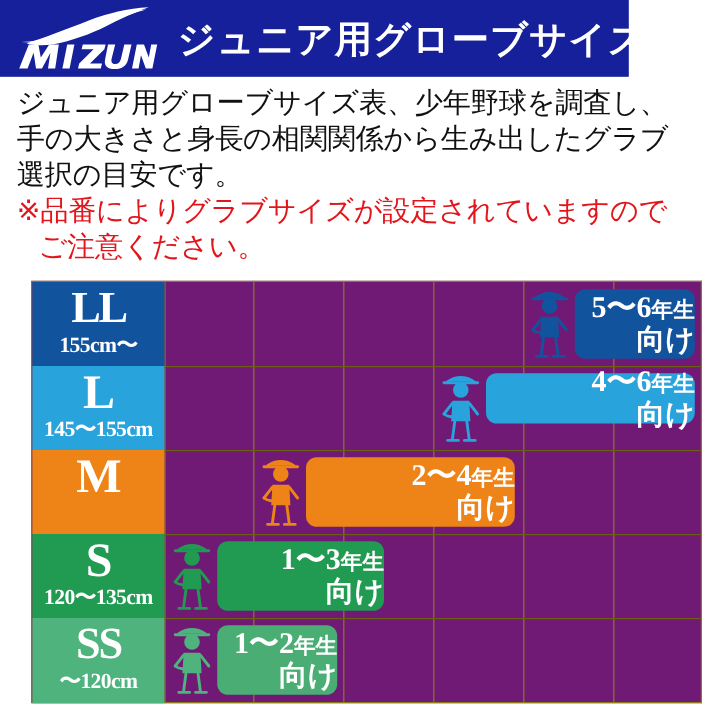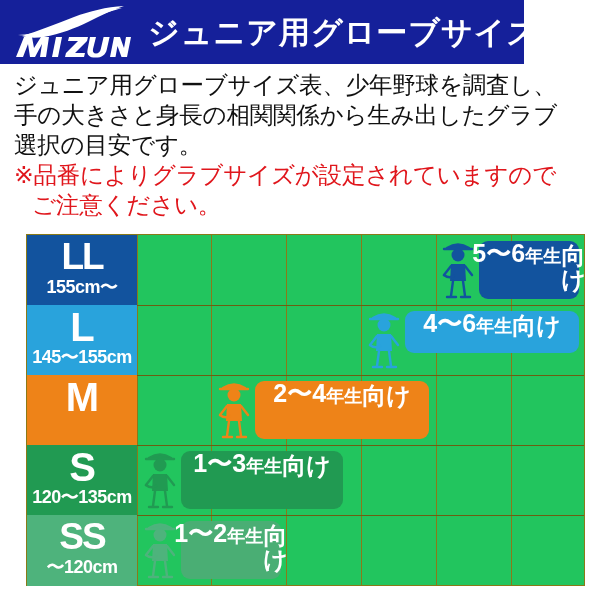--- a/index.html
+++ b/index.html
@@ -50,23 +50,24 @@
     font-weight:500;
     line-height:30px;
     letter-spacing:-0.2px;
   }
   .desc-red .indent{display:inline-block;width:18px;}
 
   
   .grid{
     position:absolute;left:26px;top:234px;
     width:559px;height:352px;
-    background:#22c55e;
+    background:#701a75;
     border:1px solid #8a7a18;
     box-sizing:border-box;
+    font-family:Liberation Serif, serif;
   }
   .vline{position:absolute;top:0;bottom:0;width:1px;background:#8a7a18;}
   .hline{position:absolute;left:0;right:0;height:1px;background:#6b5f12;}
 
   .rowlabel{
     position:absolute;left:0;width:110px;height:70px;
     box-sizing:border-box;
     display:flex;flex-direction:column;align-items:center;justify-content:flex-start;
     color:#ffffff;
     overflow:hidden;
@@ -78,21 +79,21 @@
   .rowlabel .sz.two{font-size:37px;letter-spacing:-2px;}
   .rowlabel .ht{
     font-size:18px;font-weight:700;line-height:20px;
     letter-spacing:-0.5px;margin-top:-1px;
   }
 
   .badge{
     position:absolute;
     border-radius:9px;
     color:#ffffff;
-    display:flex;flex-direction:row;align-items:flex-start;justify-content:center;
+    display:flex;flex-direction:column;align-items:flex-end;justify-content:center;
     line-height:1;
     text-align:center;
   }
   .badge .l1{
     font-size:25px;font-weight:900;letter-spacing:0px;white-space:nowrap;
   }
   .badge .l1 .small{font-size:18px;font-weight:700;}
   .badge .l2{
     font-size:24px;font-weight:700;margin-top:3px;
   }
@@ -217,21 +218,21 @@
         <path d="M8 9 Q19 2 30 9" fill="#219a52"></path>
           <path d="M5 10 H33"></path>
         <circle cx="19" cy="16" r="6.5" fill="#219a52" stroke="none"></circle>
         <path d="M12 25 H26 L27 42 H11 Z" fill="#219a52" stroke="none"></path>
         <path d="M12 27 L5 36 M26 27 L33 36"></path>
         <path d="M5 36 Q10 40 15 37"></path>
         <path d="M14 42 L12 57 M24 42 L26 57"></path>
         <path d="M8 58 H17 M22 58 H31"></path>
       </g>
     </svg>
-    <div class="badge" style="left:154px;top:216px;width:162px;height:58px;background:#219a52">
+    <div class="badge" style="left:154px;top:216px;width:139px;height:58px;background:#219a52">
       <span class="l1"><span>1〜3</span><span class="small">年生</span></span>
       <span class="l2">向け</span>
     </div>
 
     <div class="rowlabel" style="top:280px;height:71px;background:#4eb37c">
       <span class="sz two">SS</span>
       <span class="ht">〜120cm</span>
     </div>
     <svg class="figure" style="left:114px;top:284px;width:38px;height:62px" viewBox="0 0 38 62">
       <g stroke="#4eb37c" stroke-width="2.4" fill="none" stroke-linecap="round">

